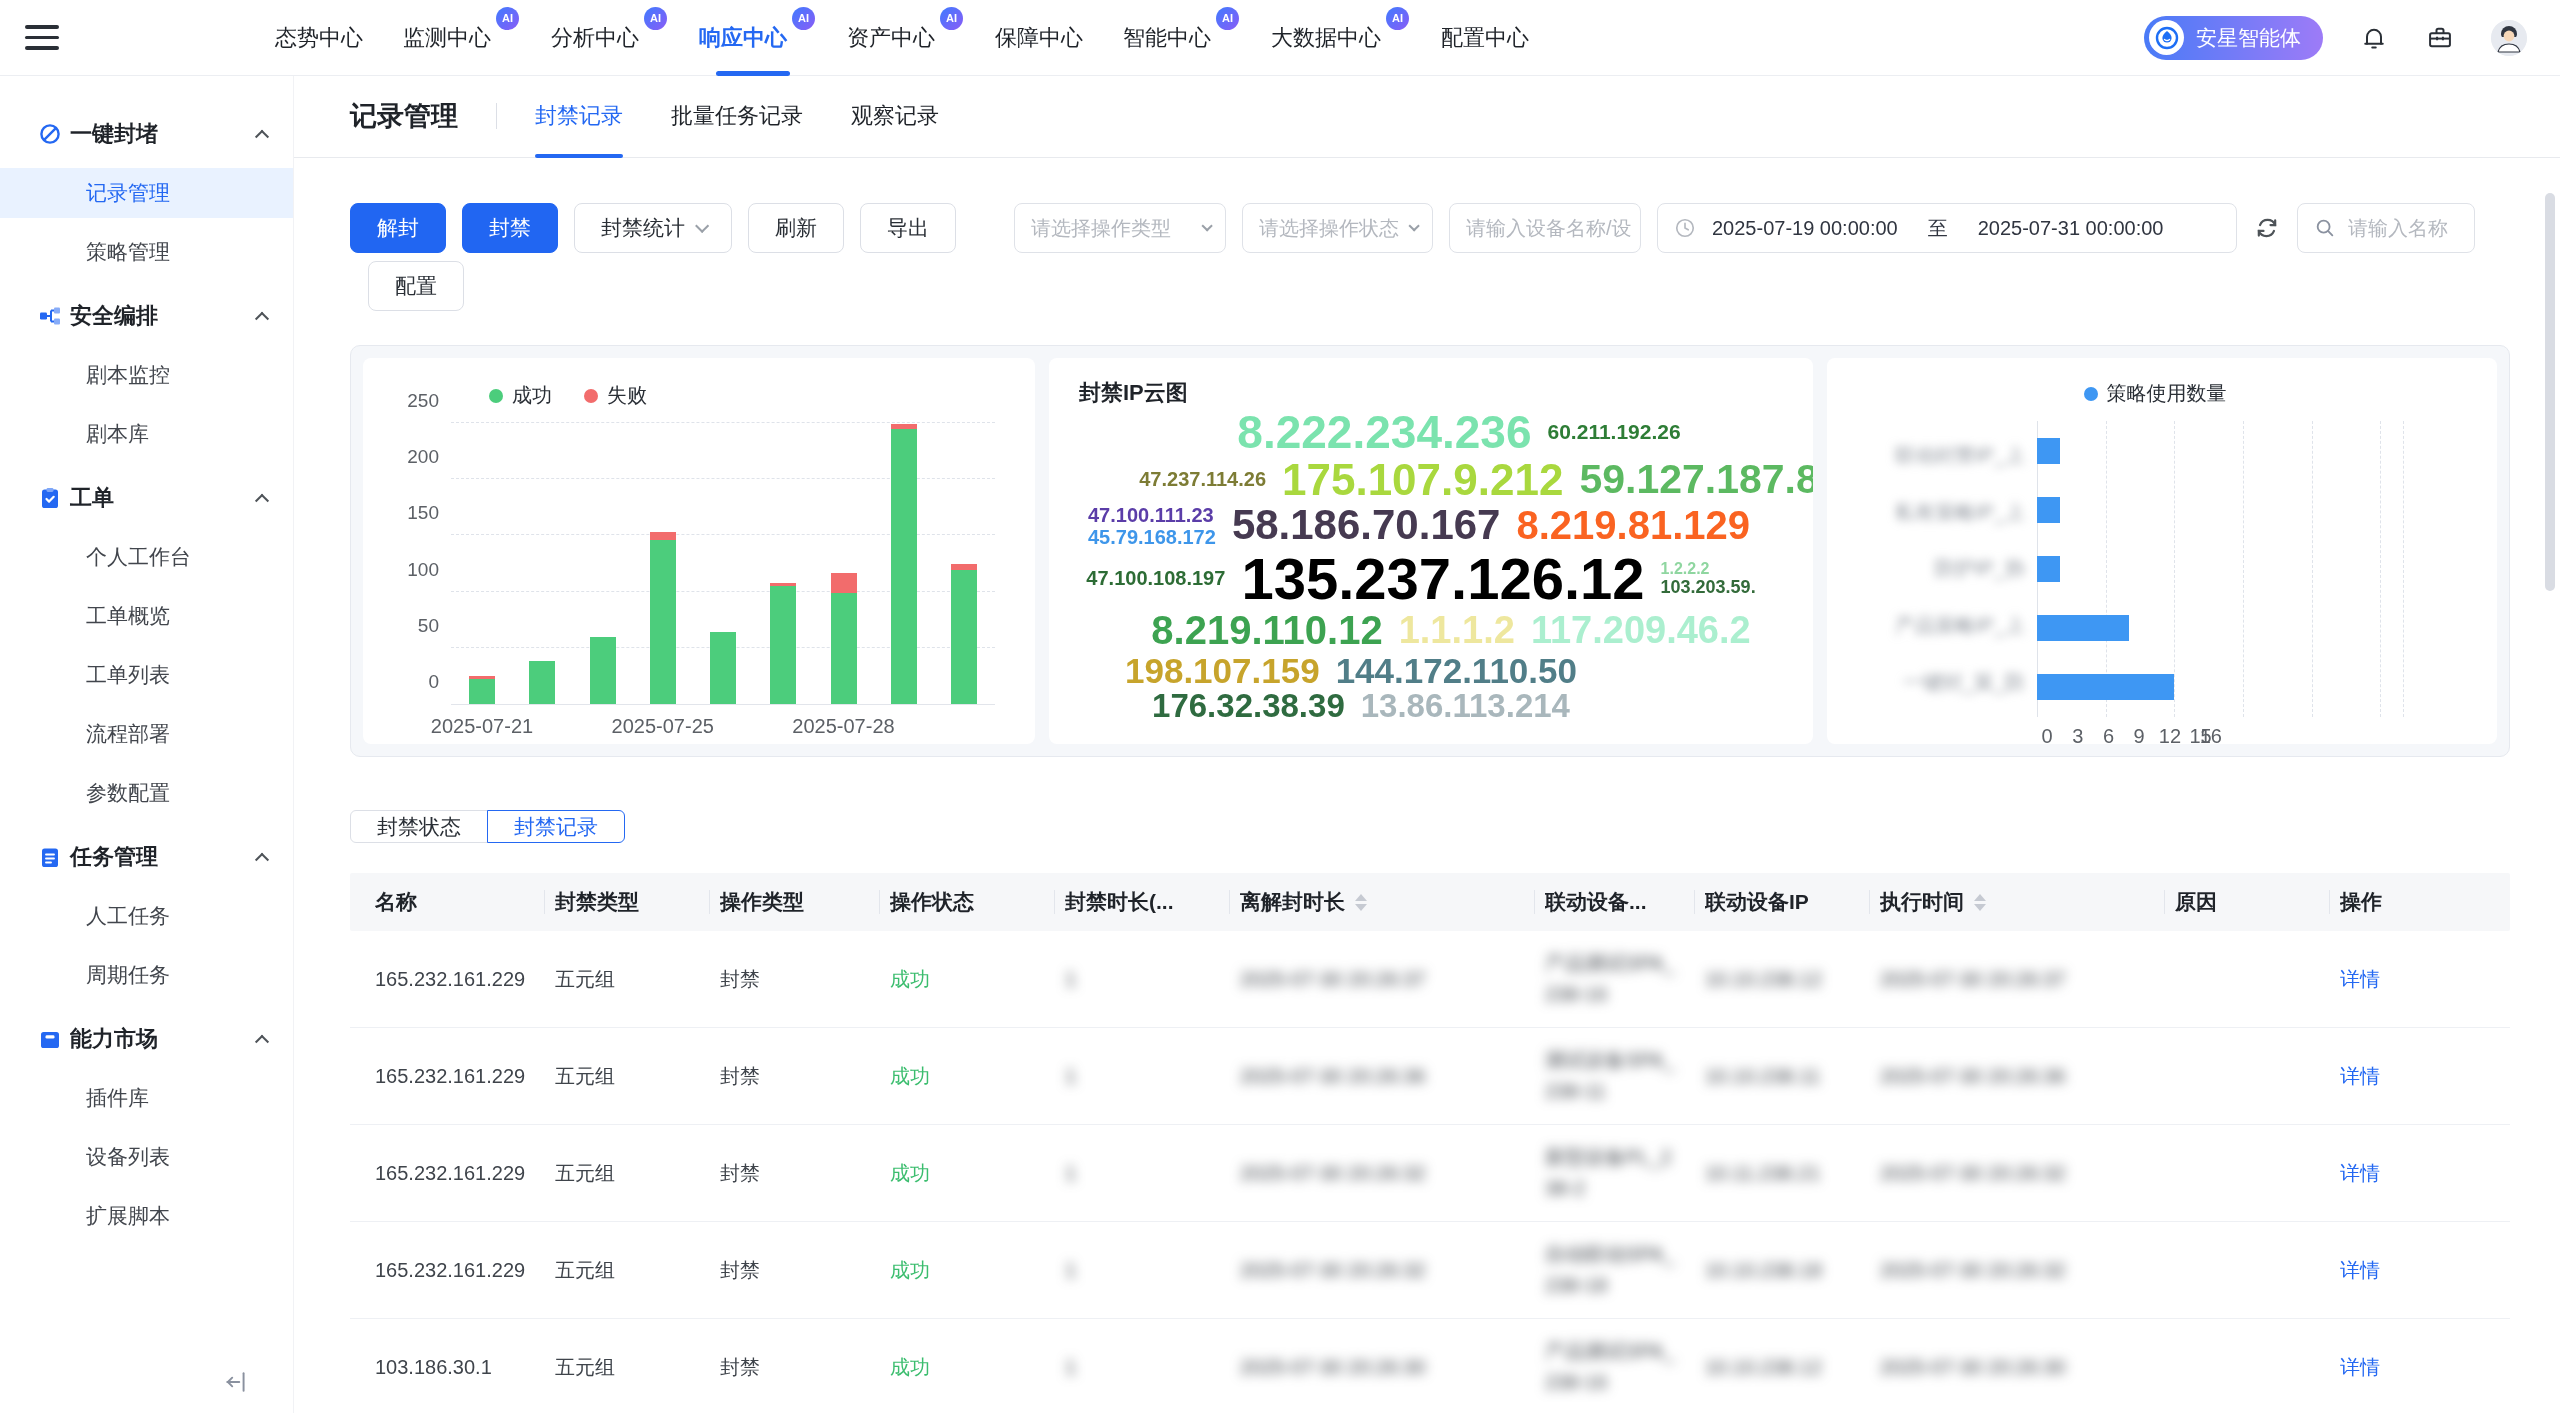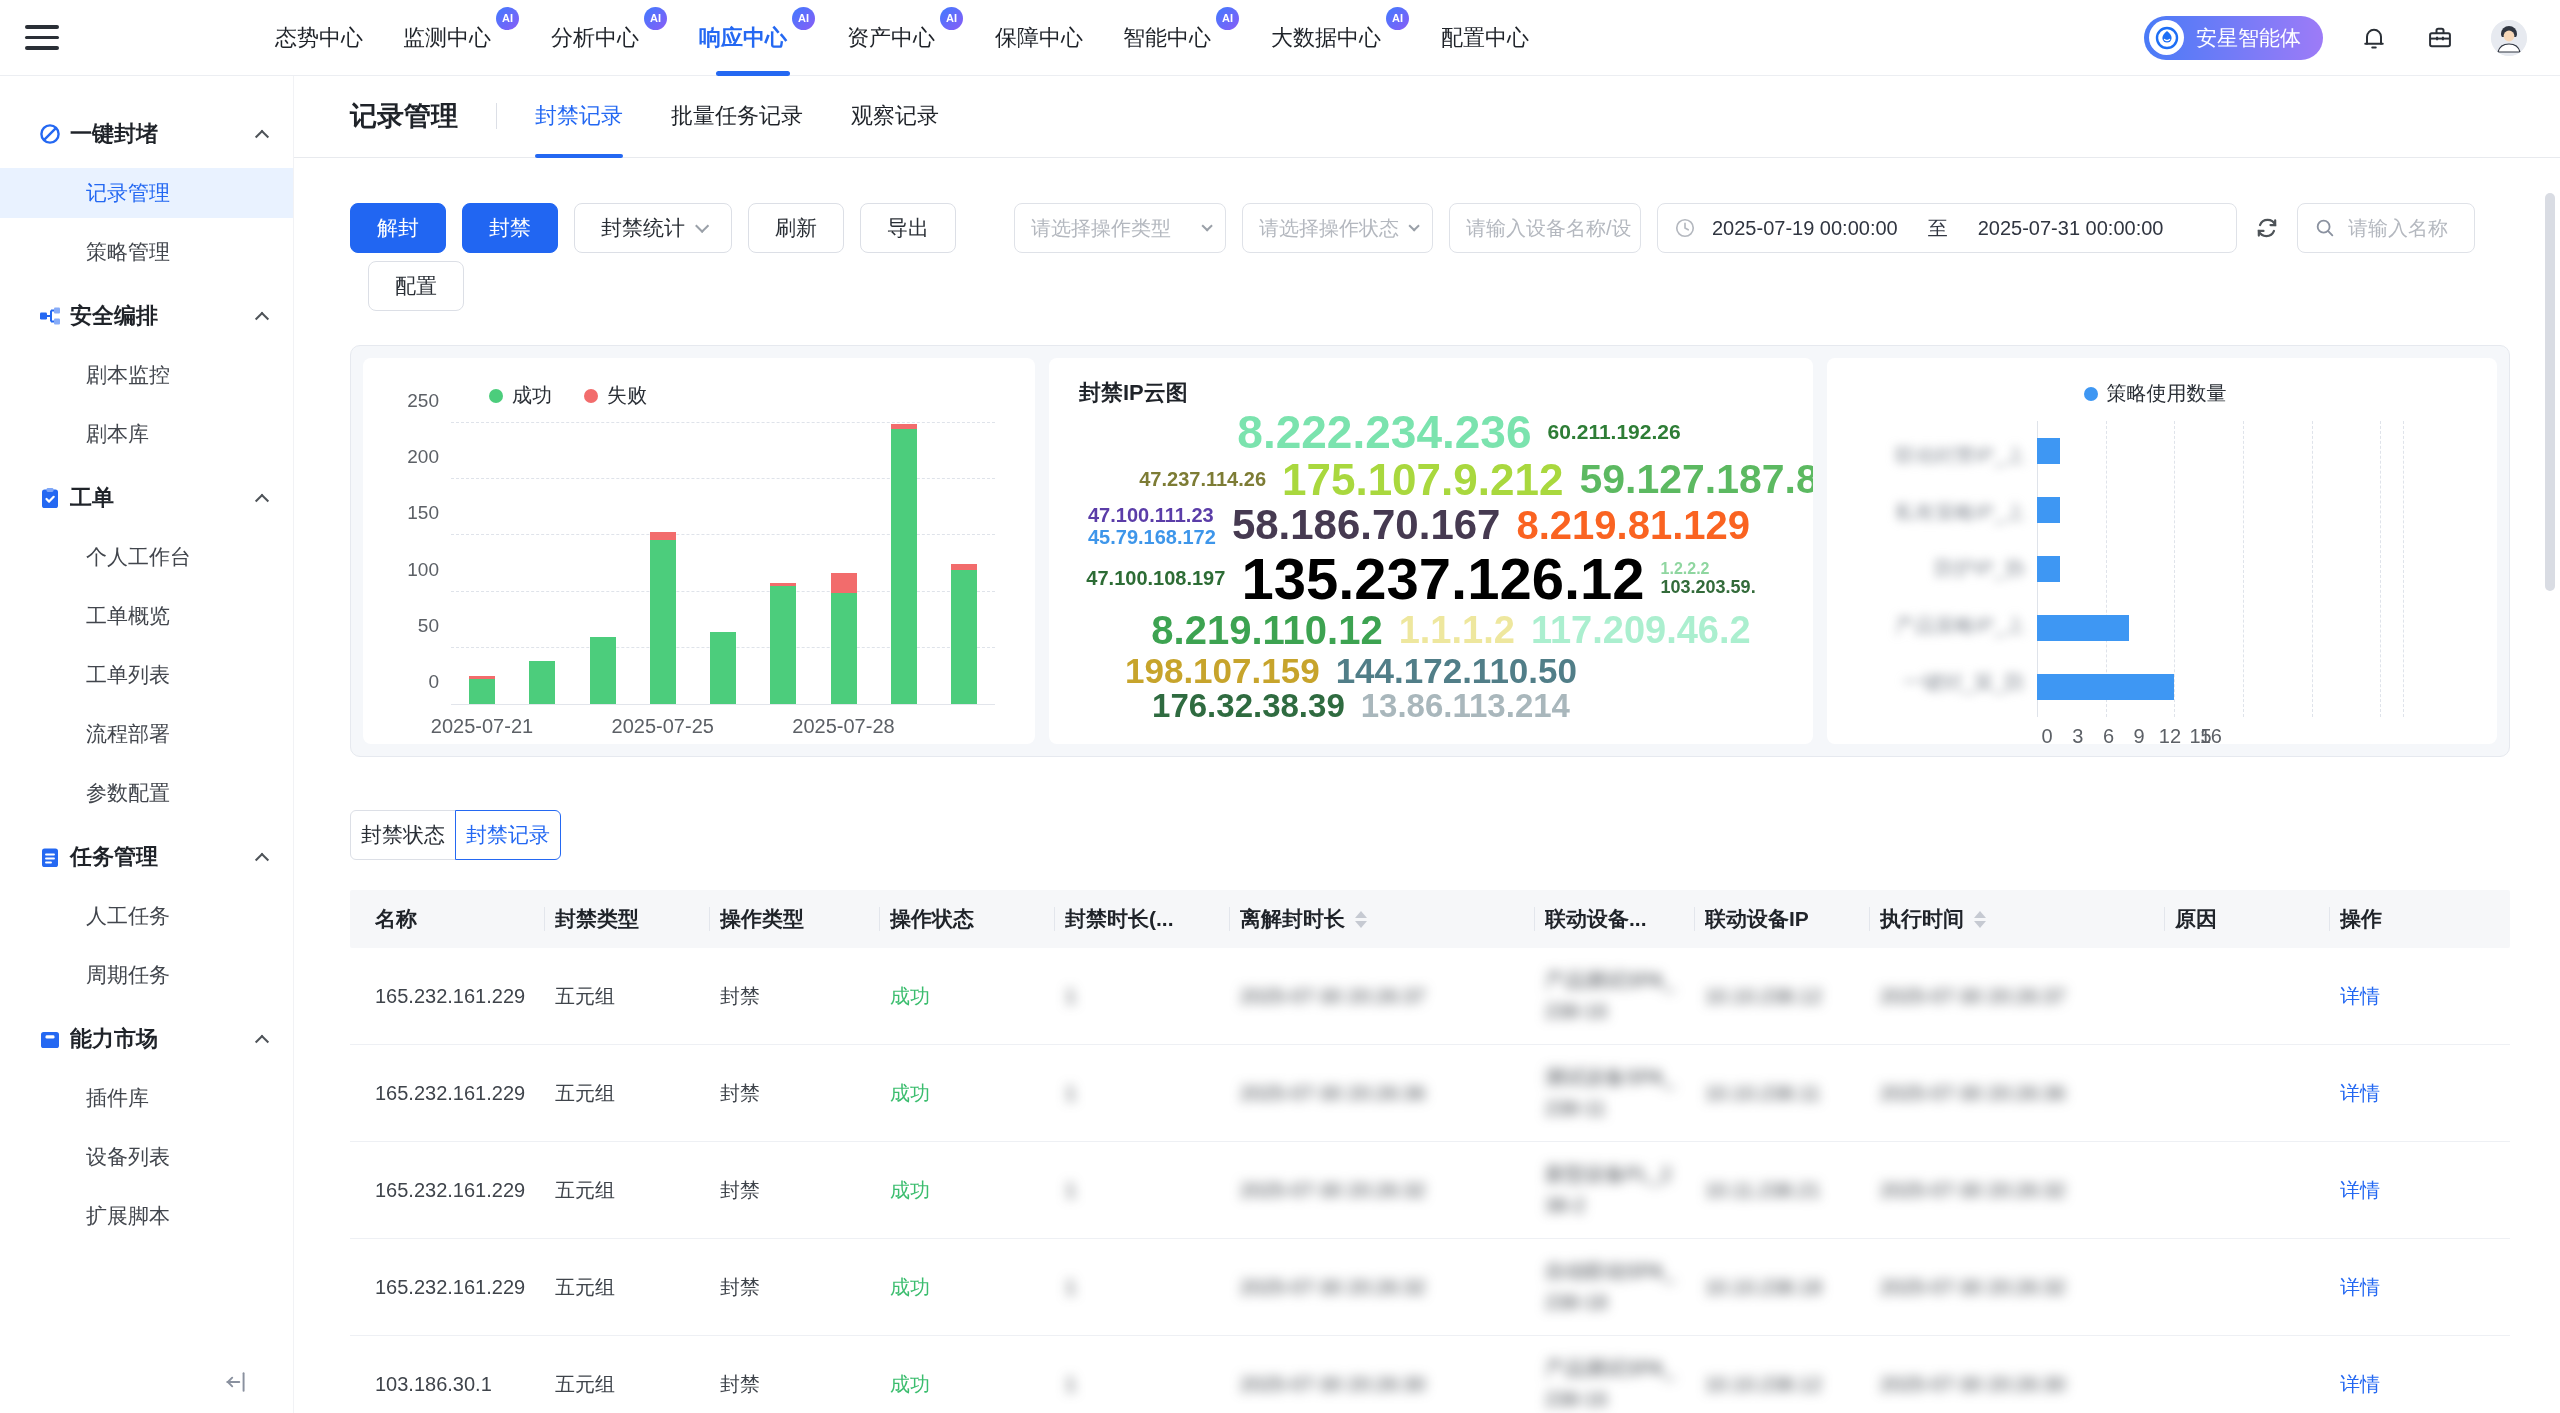--- a/index.html
+++ b/index.html
@@ -113,21 +113,21 @@
   .h-rows { position:absolute; left:0; right:0; top:0; bottom:0; display:flex; flex-direction:column;
     justify-content:space-around; }
   .h-bar { height:26px; background:#3e97f3; }
   .h-ticks { position:relative; height:32px; margin:8px 256px 0 210px; }
   .h-ticks span { position:absolute; transform:translateX(-50%); font-size:20px; color:#5c6066; }
   .blur { filter:blur(6px); }
   .blur-soft { filter:blur(5px); }
 
   
   .subtabs { margin-top:53px; display:flex; }
-  .subtab { height:50px; padding:0 10px; display:flex; align-items:center; font-size:21px;
+  .subtab { height:33px; padding:0 26px; display:flex; align-items:center; font-size:21px;
     background:#fff; border:1px solid #dcdfe6; color:#2a2f36; cursor:pointer; }
   .subtab:first-child { border-radius:6px 0 0 6px; }
   .subtab:last-child { border-radius:0 6px 6px 0; margin-left:-1px; }
   .subtab.active { color:#2468f2; border-color:#2468f2; position:relative; z-index:1; }
 
   .grid-cols { display:grid; grid-template-columns:180px 165px 170px 175px 175px 305px 160px 175px 295px 165px 1fr;
     padding-left:25px; }
   .thead { margin-top:30px; background:#f6f7f9; height:58px; align-items:center; font-weight:700;
     font-size:21px; color:#1f2329; border-radius:2px; }
   .th { position:relative; display:flex; align-items:center; gap:10px; padding-right:12px;

